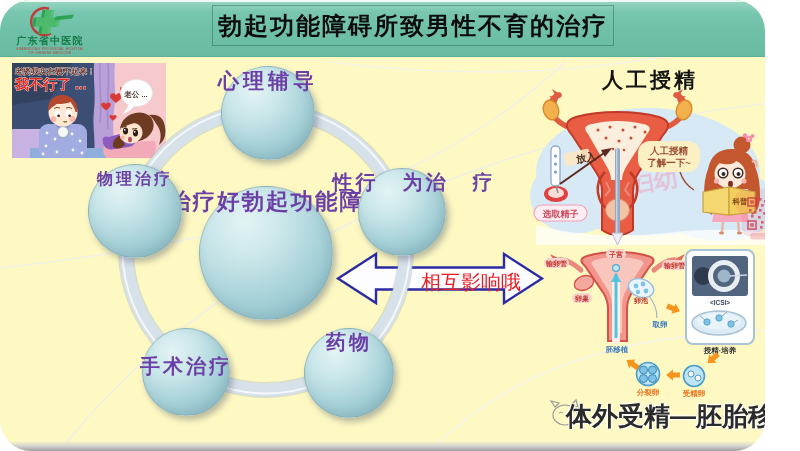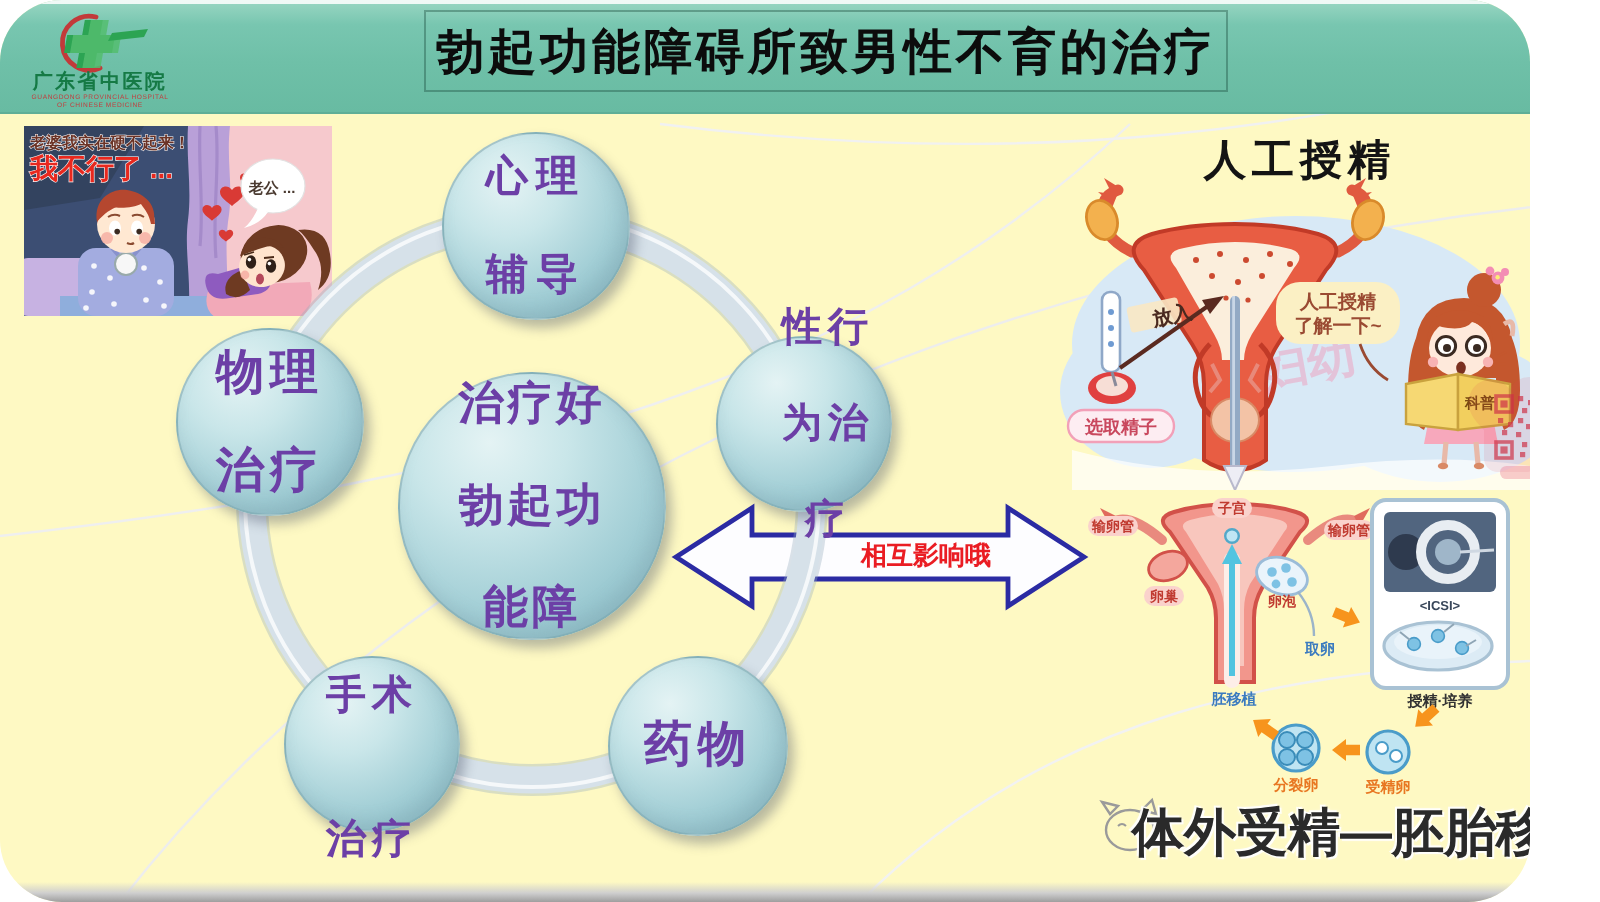--- a/index.html
+++ b/index.html
@@ -24,39 +24,39 @@
     border:1px solid rgba(30,80,65,.4); display:flex; align-items:center; justify-content:center; }
   .title-box span { font-size:24px; font-weight:700; color:#0c0c0c; letter-spacing:2px; white-space:nowrap; }
 
   
   .comic { position:absolute; left:12px; top:63px; width:154px; height:95px; }
 
   
   .ring-svg { position:absolute; left:106px; top:90px; width:320px; height:320px; }
   .arrow-svg { position:absolute; left:330px; top:245px; width:220px; height:68px; }
   .arrow-label { position:absolute; left:421px; top:269px; width:84px; text-align:center;
-    font-size:13px; font-weight:700; color:#ea1c23; white-space:nowrap; }
+    font-size:20px; font-weight:400; color:#ea1c23; white-space:nowrap; }
   .bubble { position:absolute; border-radius:50%;
     background:radial-gradient(circle at 34% 26%, #e4f3f4 0%, #c9e6e9 30%, #a5d0d7 62%, #8cbfc9 85%, #83b6c1 100%);
     border:1px solid rgba(110,150,160,.45);
     box-shadow:3px 4px 6px rgba(70,80,100,.38), inset -3px -4px 8px rgba(125,155,165,.28);
-    display:flex; flex-direction:column; justify-content:center;gap:21px; }
+    display:flex; flex-direction:row; justify-content:center; }
   .bubble span { display:block; color:#6c3fa6; font-weight:700; text-align:center; white-space:nowrap; }
   .b-center   { left:199px; top:186px; width:134px; height:134px; }
   .b-center span { font-size:22.5px; line-height:30px; letter-spacing:2px; }
   .b-psy      { left:221px; top:66px;  width:94px;  height:94px; }
   .b-psy span { font-size:21px; line-height:28px; letter-spacing:4px; }
   .b-sex      { left:358px; top:168px; width:88px;  height:88px; }
   .b-sex span { font-size:20px; line-height:27px; letter-spacing:3px;margin-left:24px; }
   .b-med      { left:304px; top:328px; width:90px;  height:90px; }
-  .b-med span { font-size:24px; line-height:26px; letter-spacing:3px; }
+  .b-med span { font-size:20px; line-height:26px; letter-spacing:3px; }
   .b-sur      { left:142px; top:328px; width:88px;  height:88px; }
   .b-sur span { font-size:20px; line-height:27px; letter-spacing:3px;margin-top:24px; }
   .b-phy      { left:88px;  top:164px; width:94px;  height:94px; }
-  .b-phy span { font-size:24px; line-height:28px; letter-spacing:3px; }
+  .b-phy span { font-size:16px; line-height:28px; letter-spacing:3px; }
 
   
   .ai-title { position:absolute; left:585px; top:66px; width:130px; text-align:center;
     font-size:21px; font-weight:900; color:#141414; letter-spacing:3px; white-space:nowrap; }
   .ai-svg  { position:absolute; left:528px; top:85px;  width:272px; height:160px; }
   .ivf-svg { position:absolute; left:536px; top:240px; width:264px; height:160px; }
 
   
   .footer-icon { position:absolute; left:549px; top:398px; width:32px; height:30px; }
   .footer-text-a, .footer-text-b { position:absolute; white-space:nowrap; font-weight:700;

